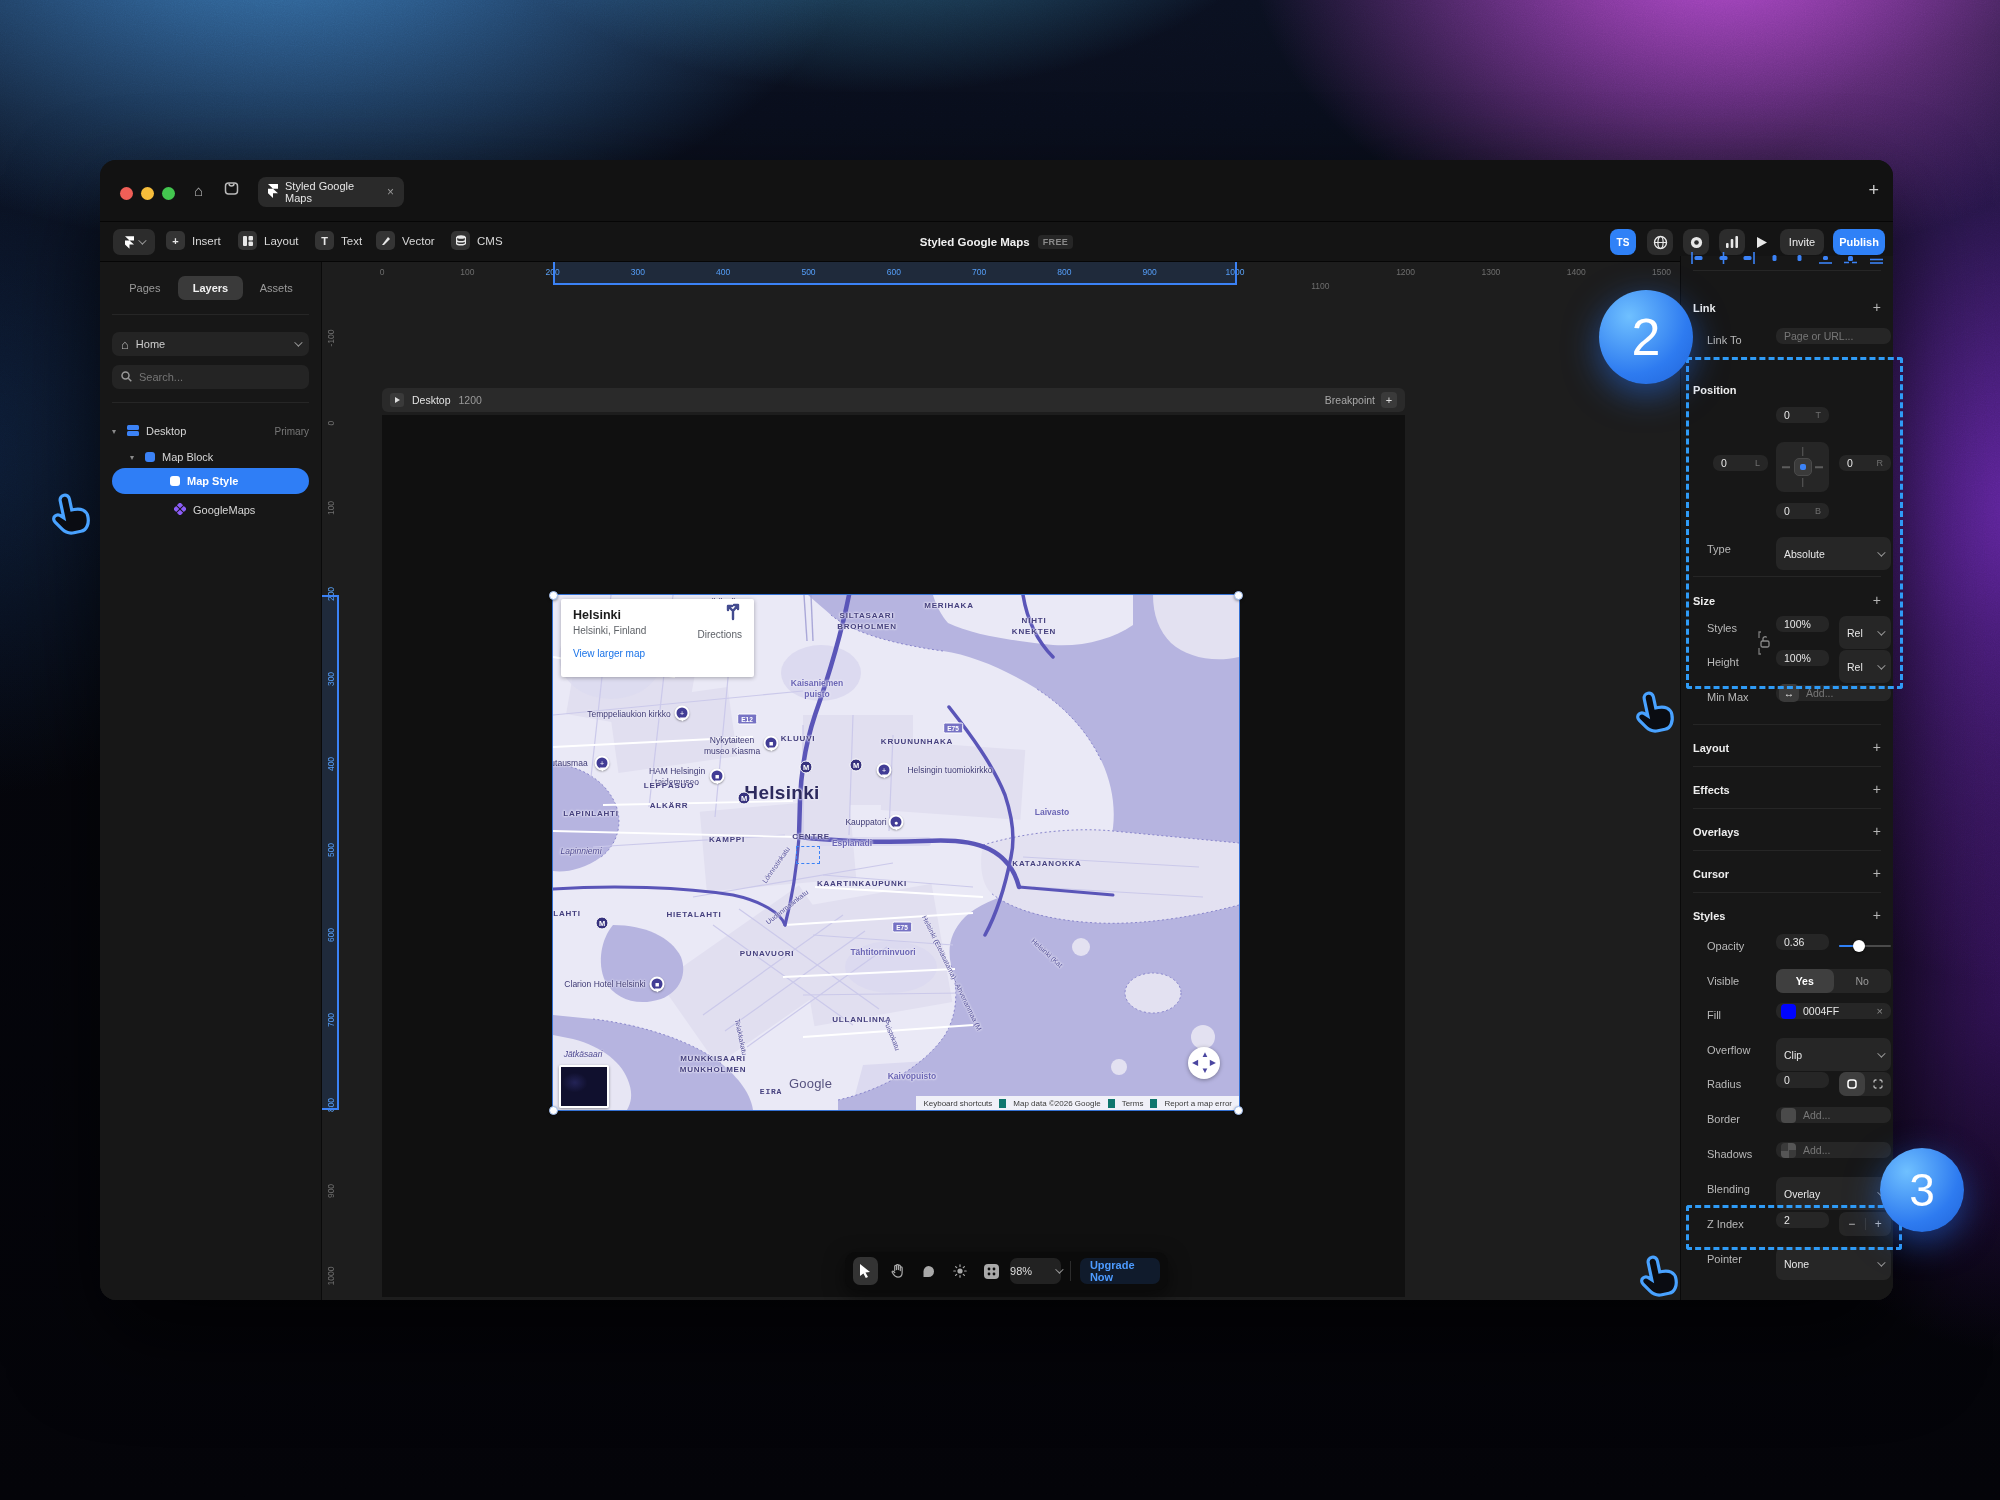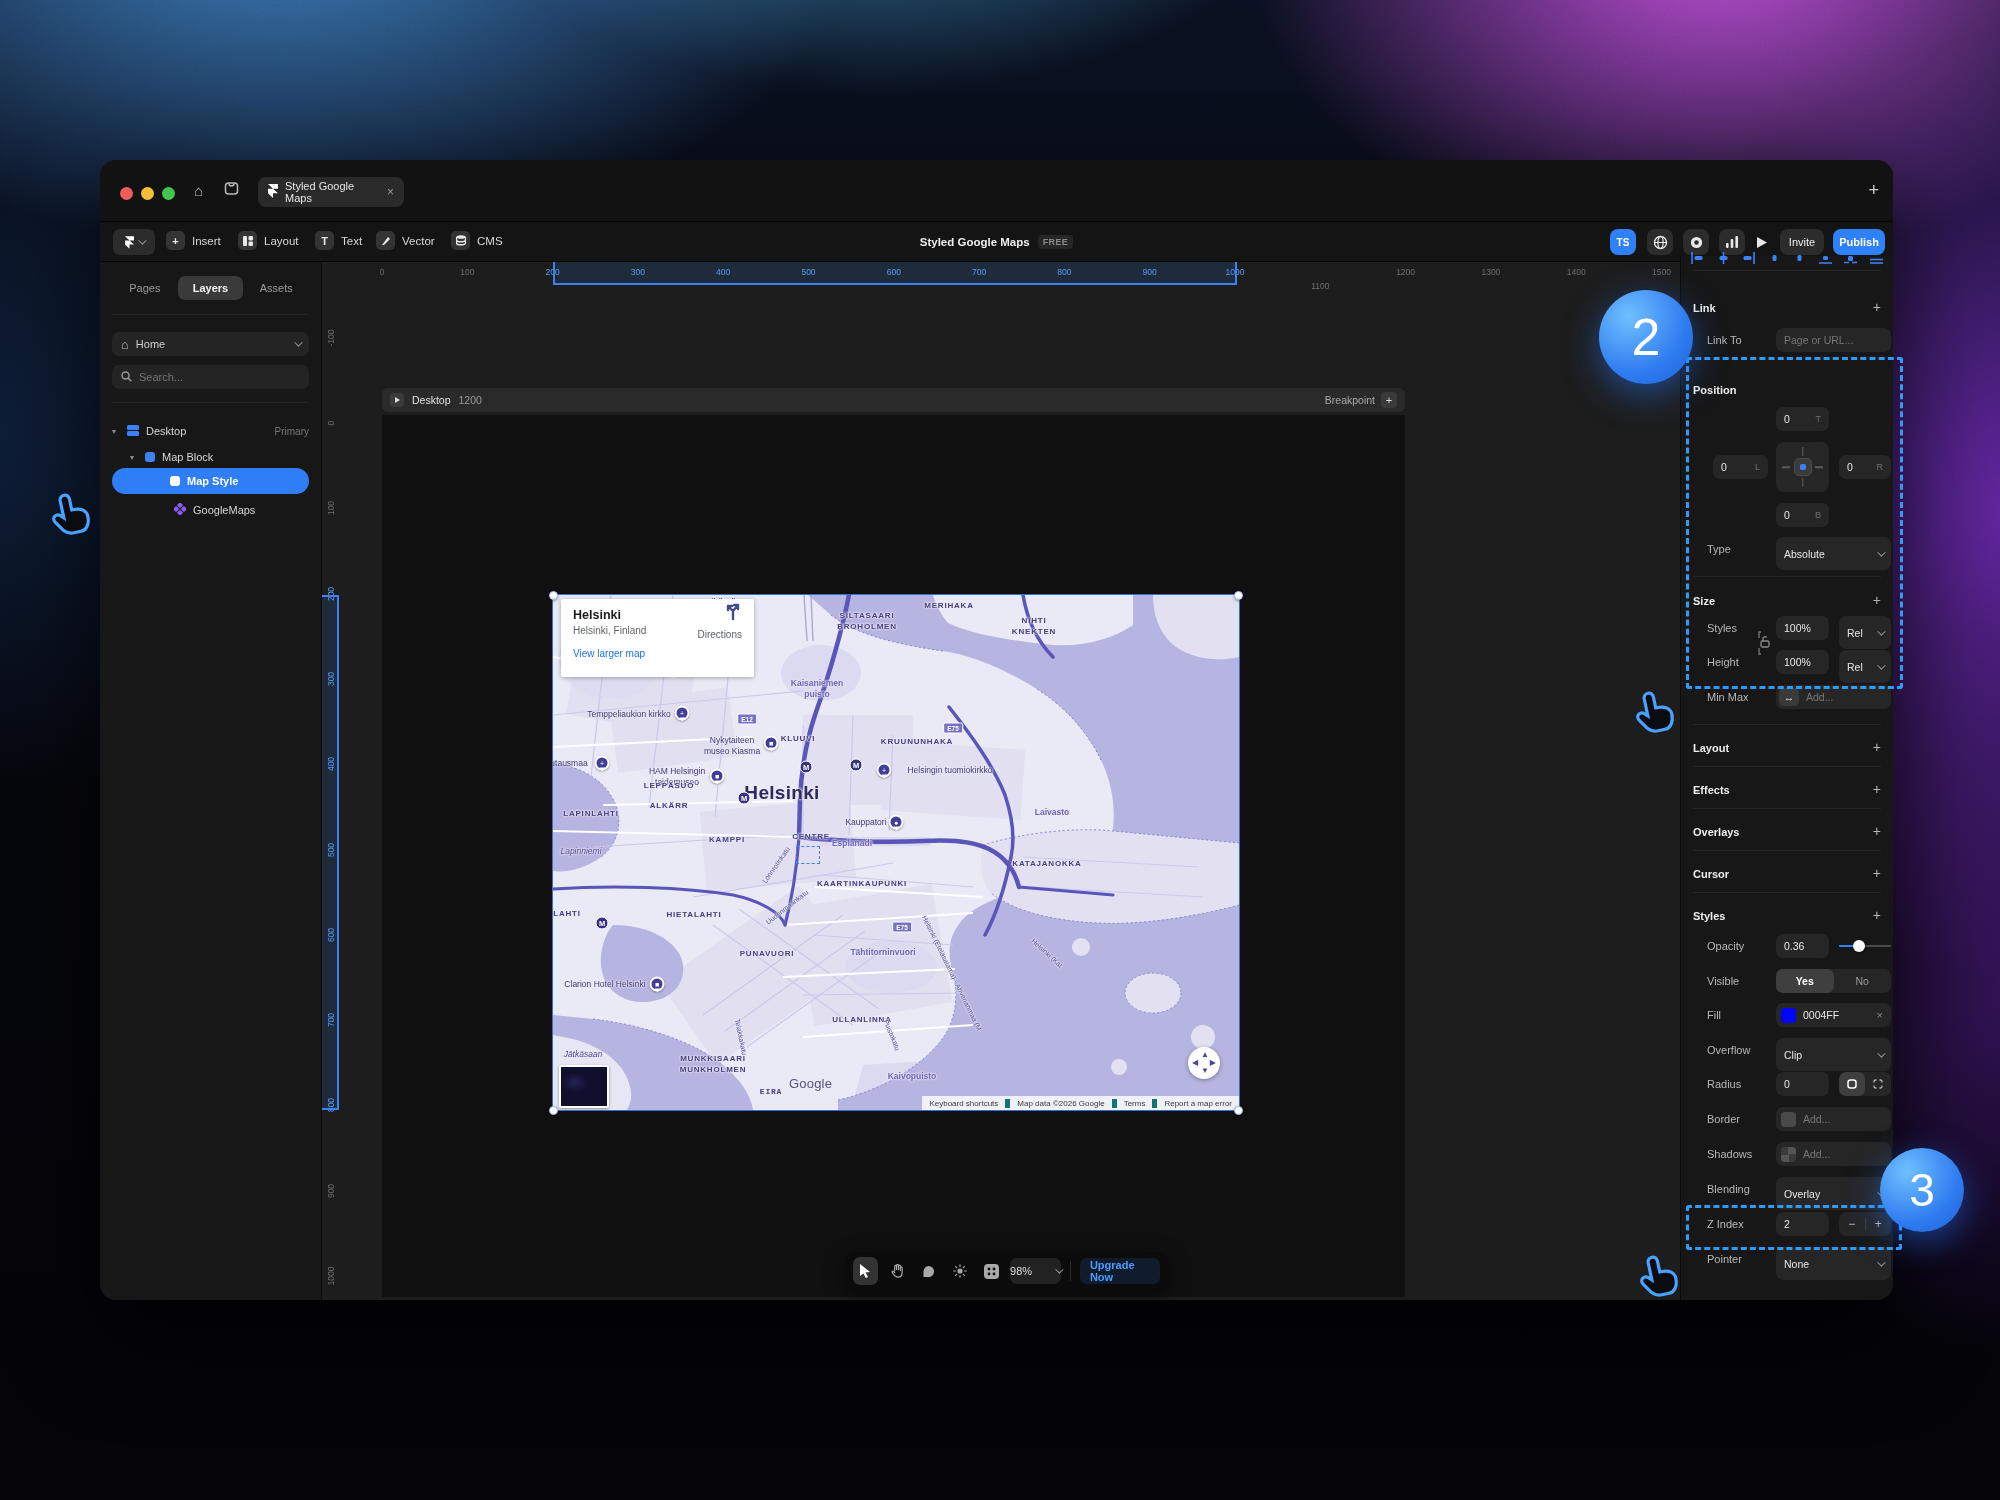--- a/index.html
+++ b/index.html
@@ -75,42 +75,42 @@
   .pin::after { content:""; position:absolute; left:50%; bottom:-6px; transform:translateX(-50%); border:3px solid transparent; border-top:4px solid #fff; }
   .metro { position:absolute; width:13px; height:13px; border-radius:50%; background:#37327e; border:1.5px solid #fff; color:#fff; font-size:7.5px; font-weight:700; display:flex; align-items:center; justify-content:center; transform:translate(-50%,-50%); z-index:2; }
   .route { position:absolute; background:#7672c4; border:1px solid #fff; color:#fff; font-size:6.5px; font-weight:700; padding:1px 3px; border-radius:2px; transform:translate(-50%,-50%); z-index:2; }
   .mapcard { position:absolute; left:8px; top:4px; width:193px; height:78px; background:#fff; border-radius:2px; box-shadow:0 1px 4px rgba(0,0,0,.3); z-index:4; padding:9px 12px; }
   .mc-title { font-size:12.5px; font-weight:700; color:#1b1b1b; }
   .mc-sub { font-size:10px; color:#5f6368; margin-top:3px; }
   .mc-link { font-size:10px; color:#1a73e8; margin-top:12px; }
   .mc-dir { position:absolute; right:12px; top:4px; width:56px; text-align:right; color:#434b8f; }
   .mc-dir-label { font-size:10px; color:#5b5f66; margin-top:4px; }
   .attr-bar { position:absolute; right:0; bottom:0; height:14px; display:flex; align-items:center; background:rgba(248,248,250,.88); z-index:4; }
-  .attr-bar span { font-size:8px; color:#3a3a3a; padding:0 7px; border-left:5px solid #0f766e; white-space:nowrap; }
+  .attr-bar span { font-size:8px; color:#3a3a3a; padding:0 7px; border-left:7px solid #0f766e; white-space:nowrap; }
   .attr-bar span:first-child { border-left:none; }
   .sat { position:absolute; left:6px; top:470px; width:50px; height:43px; border:2px solid #fff; border-radius:2px; background:radial-gradient(18px 14px at 30% 40%, #232356, #10102e 70%); box-shadow:0 1px 3px rgba(0,0,0,.4); z-index:4; }
   .pan { position:absolute; left:635px; top:452px; width:32px; height:32px; border-radius:50%; background:#fff; box-shadow:0 1px 4px rgba(0,0,0,.35); z-index:4; color:#4a46a0; }
   .pan i { position:absolute; font-style:normal; font-size:8px; line-height:8px; }
   .google { position:absolute; left:236px; top:481px; font-size:13px; font-weight:500; color:#56527f; letter-spacing:.2px; z-index:4; text-shadow:0 0 2px #eceaf7; }
   .mini-sel { position:absolute; left:243px; top:251px; width:24px; height:18px; border:1px dashed #3b82f6; z-index:3; }
 
   .btoolbar { position:absolute; left:523px; top:990px; width:323px; height:38px; background:#0b0b0b; border-radius:11px; box-shadow:0 6px 20px rgba(0,0,0,.5); display:flex; align-items:center; padding:0 8px; gap:6px; }
   .bt-btn { width:30px; height:28px; border-radius:7px; display:flex; align-items:center; justify-content:center; color:#a9a9a9; }
   .bt-btn.on { background:#333; color:#fff; }
   .zoom-dd { width:52px; height:26px; background:#222; border-radius:7px; display:flex; align-items:center; justify-content:center; gap:23px; color:#ddd; font-size:11px; }
   .bt-div { width:1px; height:20px; background:#2c2c2c; margin:0 3px; }
   .upgrade { height:26px; padding:0 10px; border-radius:7px; background:rgba(47,129,247,.14); color:#4d9bff; font-size:11px; font-weight:700; display:flex; align-items:center; }
 
   
   .panel { position:absolute; right:0; top:96px; width:213px; bottom:0; background:#171717; border-left:1px solid #0a0a0a; color:#d9d9d9; }
   .p-div { position:absolute; left:12px; right:12px; height:1px; background:#262626; }
   .p-title { position:absolute; left:12px; font-size:11px; font-weight:700; color:#eee; }
   .p-plus { position:absolute; right:12px; color:#b5b5b5; font-size:14px; font-weight:300; }
   .p-lbl { position:absolute; left:26px; font-size:11px; color:#b9b9b9; }
-  .inp { position:absolute; background:#262626; border-radius:7px; color:#e8e8e8; font-size:10.5px; display:flex; align-items:center; padding:0 8px; height:24px; }
+  .inp { position:absolute; background:#262626; border-radius:7px; color:#e8e8e8; font-size:10.5px; display:flex; align-items:center; padding:0 8px; height:16px; }
   .inp .ph { color:#777; }
   .inp .suf { margin-left:auto; color:#6f6f6f; font-size:9px; }
   .dd { position:absolute; background:#262626; border-radius:7px; color:#e8e8e8; font-size:10.5px; display:flex; align-items:center; padding:0 8px; height:33px; }
   .chev { margin-left:auto; width:6px; height:6px; border-right:1.5px solid #999; border-bottom:1.5px solid #999; transform:rotate(45deg) translateY(-2px); }
   .pospad { position:absolute; left:95px; width:53px; height:50px; background:#262626; border-radius:8px; }
   .pospad .c { position:absolute; left:50%; top:50%; width:18px; height:18px; transform:translate(-50%,-50%); background:#3a3a3a; border:1px solid #4a4a4a; border-radius:5px; }
   .pospad .dot { position:absolute; left:50%; top:50%; width:6px; height:6px; transform:translate(-50%,-50%); background:#3b82f6; border-radius:2px; }
   .pospad .ln { position:absolute; background:#5c5c5c; }
   .segyn { position:absolute; left:95px; width:115px; height:24px; background:#262626; border-radius:7px; display:flex; }
   .segyn div { flex:1; display:flex; align-items:center; justify-content:center; font-size:10.5px; color:#9a9a9a; border-radius:7px; }

